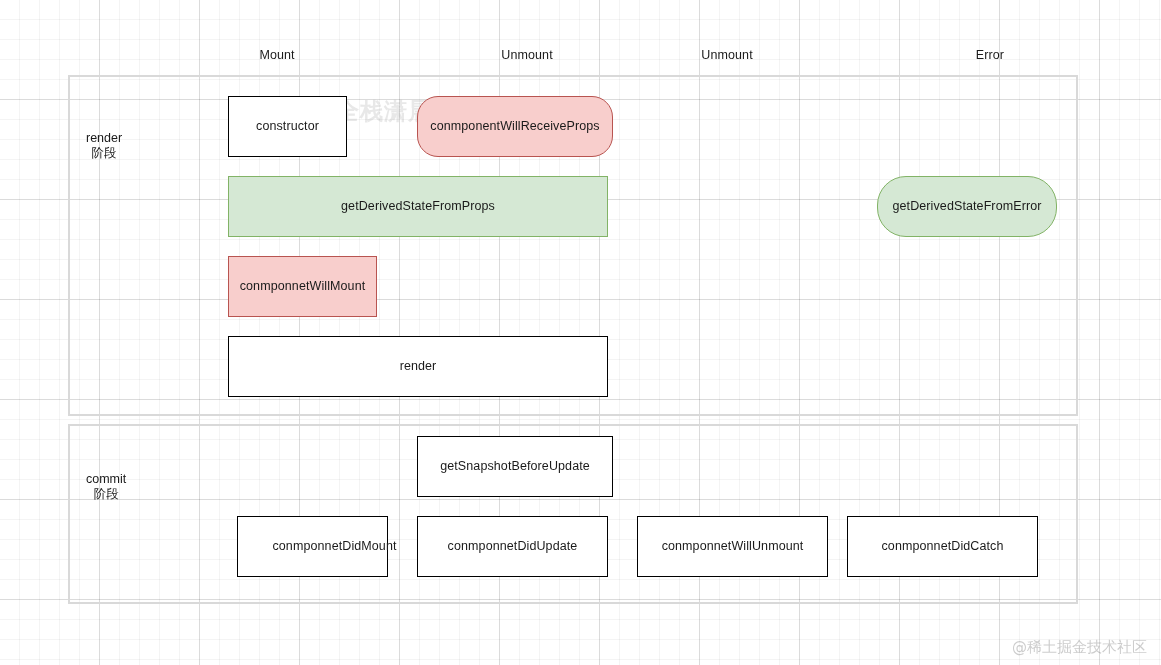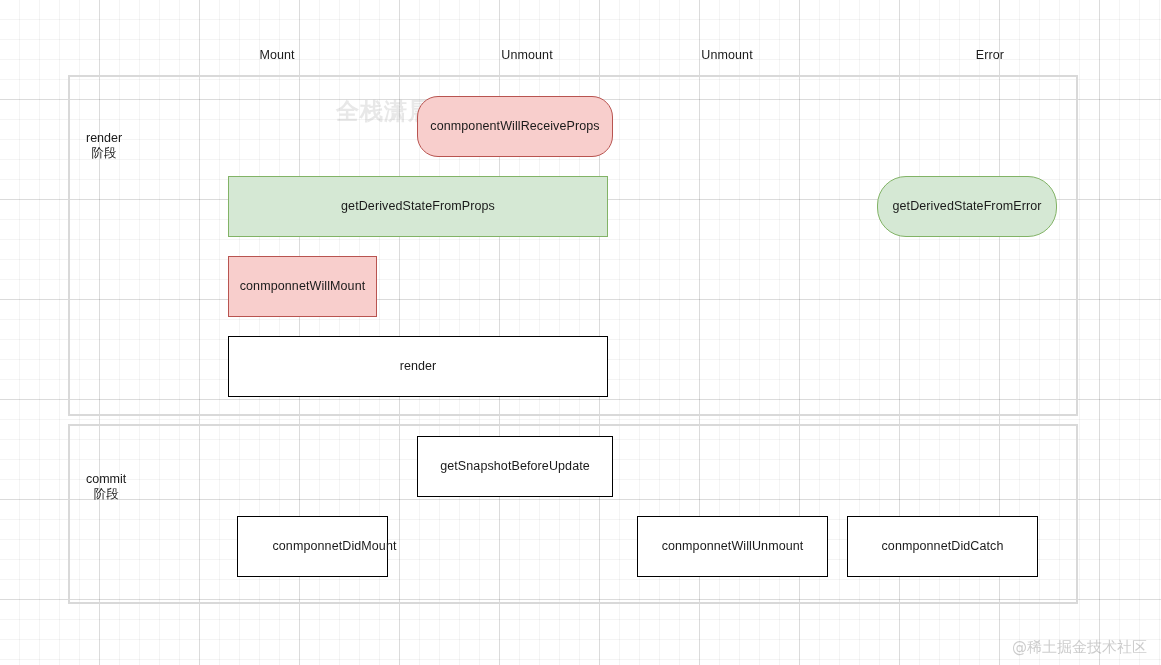--- a/index.html
+++ b/index.html
@@ -126,36 +126,38 @@
   <div class="col-header" style="left:982px;padding-left:16px;">Error</div>
 
   <div class="watermark" id="watermark-center">全栈潇晨</div>
 
   <div class="phase-box" id="render-phase"></div>
   <div class="phase-label" id="render-phase-label">
     <span>render</span><br>
     <span>阶段</span>
   </div>
 
+  <div class="node plain" style="left:228px; top:96px; width:119px; height:61px;">constructor</div>
   <div class="node red" style="left:417px; top:96px; width:196px; height:61px;border-radius:21px;">conmponentWillReceiveProps</div>
 
   <div class="node green" style="left:228px; top:176px; width:380px; height:61px;">getDerivedStateFromProps</div>
   <div class="node green" style="left:877px; top:176px; width:180px; height:61px;border-radius:29px;">getDerivedStateFromError</div>
 
   <div class="node red" style="left:228px; top:256px; width:149px; height:61px;">conmponnetWillMount</div>
 
   <div class="node plain" style="left:228px; top:336px; width:380px; height:61px;">render</div>
 
   <div class="phase-box" id="commit-phase"></div>
   <div class="phase-label" id="commit-phase-label">
     <span>commit</span><br>
     <span>阶段</span>
   </div>
 
   <div class="node plain" style="left:417px; top:436px; width:196px; height:61px;">getSnapshotBeforeUpdate</div>
 
   <div class="node plain" style="left:237px; top:516px; width:151px; height:61px;padding-left:44px;">conmponnetDidMount</div>
+  <div class="node plain" style="left:417px; top:516px; width:191px; height:61px;">conmponnetDidUpdate</div>
   <div class="node plain" style="left:637px; top:516px; width:191px; height:61px;">conmponnetWillUnmount</div>
   <div class="node plain" style="left:847px; top:516px; width:191px; height:61px;">conmponnetDidCatch</div>
 
   <div class="watermark" id="watermark-corner">@稀土掘金技术社区</div>
 
 </div>
 
 </body></html>

